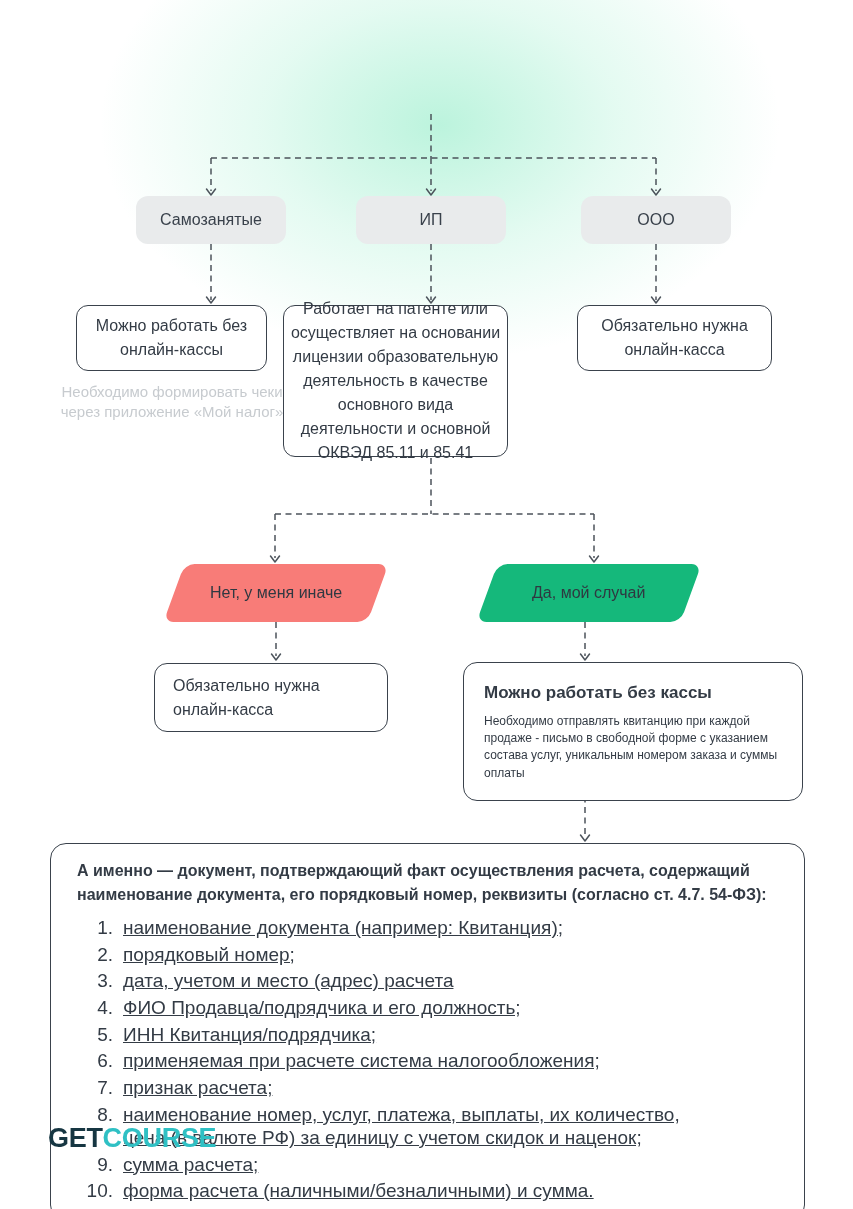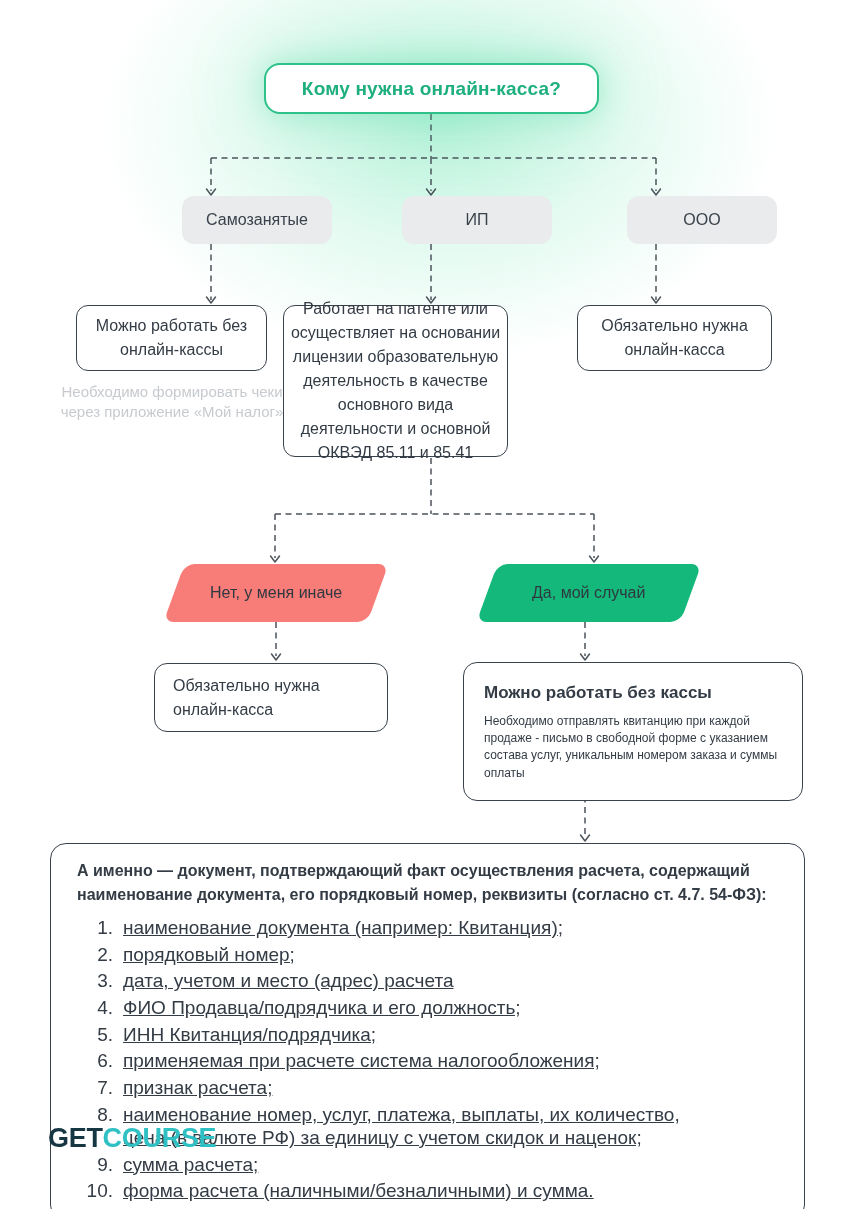--- a/index.html
+++ b/index.html
@@ -22,21 +22,21 @@
   .node{position:absolute;z-index:2;box-sizing:border-box;}
   .title-box{
     left:264px;top:63px;width:335px;height:51px;background:#fff;
     border:2px solid var(--green-border);border-radius:16px;
     display:flex;align-items:center;justify-content:center;
     color:var(--green-text);font-size:19px;font-weight:bold;letter-spacing:.2px;
     box-shadow:0 0 30px rgba(62,214,158,.35), 0 0 80px rgba(62,214,158,.25);
   }
   .cat-box{
     top:196px;width:150px;height:48px;background:var(--gray-box);border-radius:12px;
-    display:flex;align-items:center;justify-content:center;font-size:16px;color:#39414B;margin-left:46px;
+    display:flex;align-items:center;justify-content:center;font-size:16px;color:#39414B;
   }
   .cat-1{left:136px}.cat-2{left:356px}.cat-3{left:581px}
   .outline-box{
     background:#fff;border:1.5px solid var(--box-border);border-radius:12px;
     display:flex;align-items:center;justify-content:center;text-align:center;
     font-size:16px;line-height:1.5;
   }
   .box-selfemployed{left:76px;top:305px;width:191px;height:66px;padding:17px 10px;}
   .box-ip{left:283px;top:305px;width:225px;height:152px;padding:0 6px;}
   .box-ooo{left:577px;top:305px;width:195px;height:66px;padding:0 8px;}
@@ -111,23 +111,20 @@
       <path d="M426.5 297 L431 303 L435.5 297"></path>
       <path d="M651.5 297 L656 303 L660.5 297"></path>
       <path d="M270.5 556 L275 562 L279.5 556"></path>
       <path d="M589.5 556 L594 562 L598.5 556"></path>
       <path d="M271.5 654 L276 660 L280.5 654"></path>
       <path d="M580.5 654 L585 660 L589.5 654"></path>
       <path d="M580.5 835 L585 841 L589.5 835"></path>
     </g>
   </svg>
 
-  <div class="node title-box">
-    <span>Кому нужна онлайн-касса?</span>
-  </div>
 
   <div class="node cat-box cat-1">
     <span>Самозанятые</span>
   </div>
   <div class="node cat-box cat-2">
     <span>ИП</span>
   </div>
   <div class="node cat-box cat-3">
     <span>ООО</span>
   </div>

